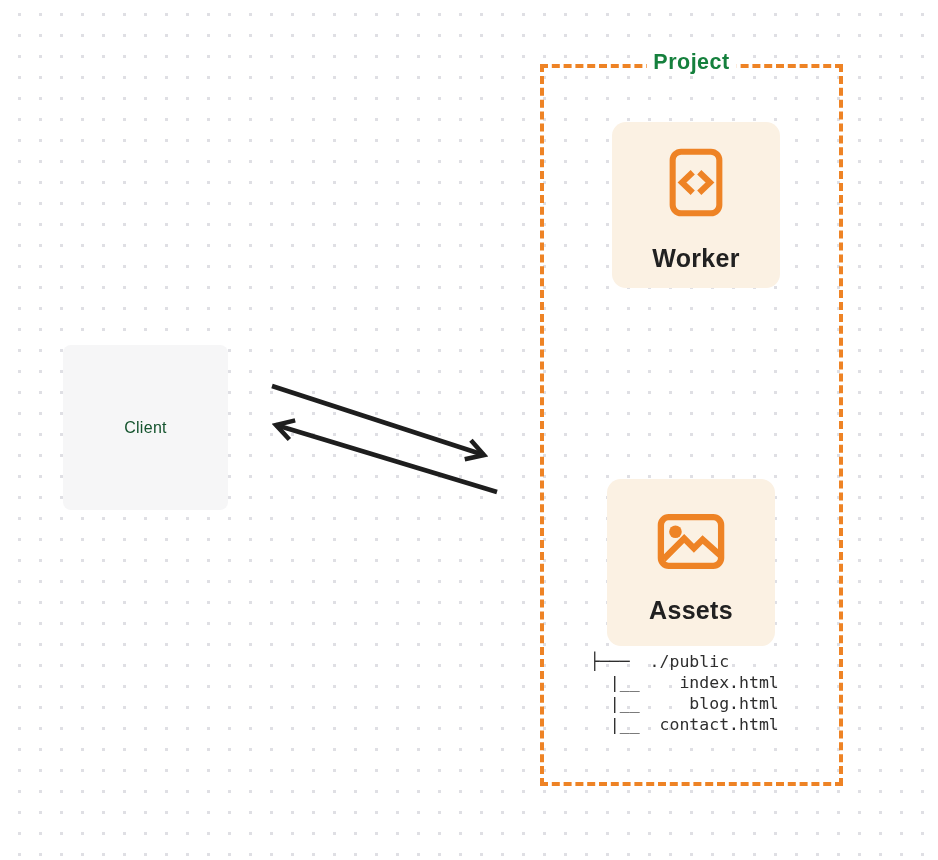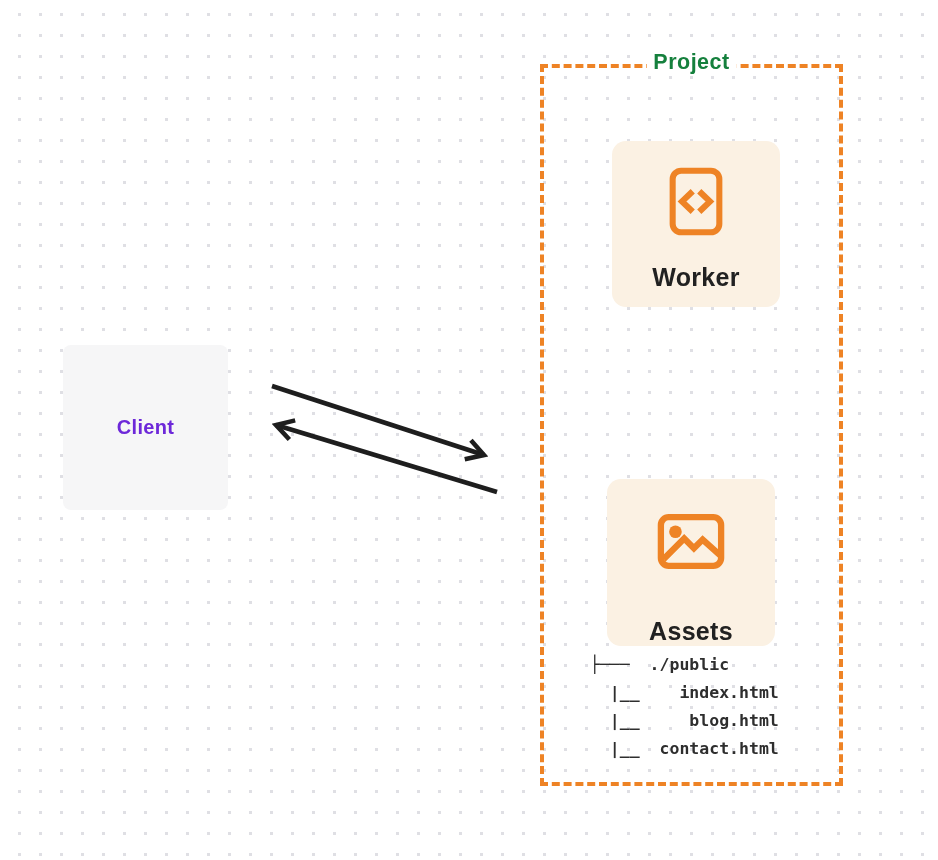--- a/index.html
+++ b/index.html
@@ -22,21 +22,21 @@
   
   .client-box {
     position: absolute;
     left: 63px; top: 345px;
     width: 165px; height: 165px;
     background: #F6F6F7;
     border-radius: 8px;
     display: flex; align-items: center; justify-content: center;
   }
   .client-box span {
-    font-size: 20px; font-weight: 700; color: #6d28d9;
+    font-size: 16px; font-weight: 400; color: #14532d;
     letter-spacing: 0.3px;
   }
 
   
   .request-label {
     position: absolute;
     left: 283px; top: 340px;
     font-size: 17.5px; font-weight: 700; color: #101010;
     letter-spacing: 0.2px;
   }
@@ -74,35 +74,35 @@
     width: 168px;
     background: #FBF1E3;
     border-radius: 14px;
     display: flex; flex-direction: column;
     align-items: center;
   }
   .card .card-label {
     font-size: 25px; font-weight: 700; color: #212121;
     letter-spacing: 0.3px;
   }
-  .card.worker { left: 68px; top: 73px; height: 166px; }
+  .card.worker { left: 68px; top: 54px; height: 166px; }
   .card.worker svg { margin-top: 25px; }
   .card.worker .card-label { margin-top: 26px; }
-  .card.assets { left: 63px; top: 411px; height: 167px; justify-content: space-between; }
+  .card.assets { left: 63px; top: 411px; height: 167px; }
   .card.assets svg { margin-top: 34px; }
   .card.assets .card-label { margin-top: 26px; }
 
   
   .tree {
     position: absolute;
     left: 46px; top: 583px;
     font-family: "DejaVu Sans Mono", monospace;
     font-size: 16.5px;
-    font-weight: 700;
-    line-height: 28px;
+    font-weight: 400;
+    line-height: 21px;
     color: #2E2E2E;
     white-space: pre;
   }
 </style>
 </head>
 <body>
 
 <div class="canvas">
 
   <div class="client-box">

